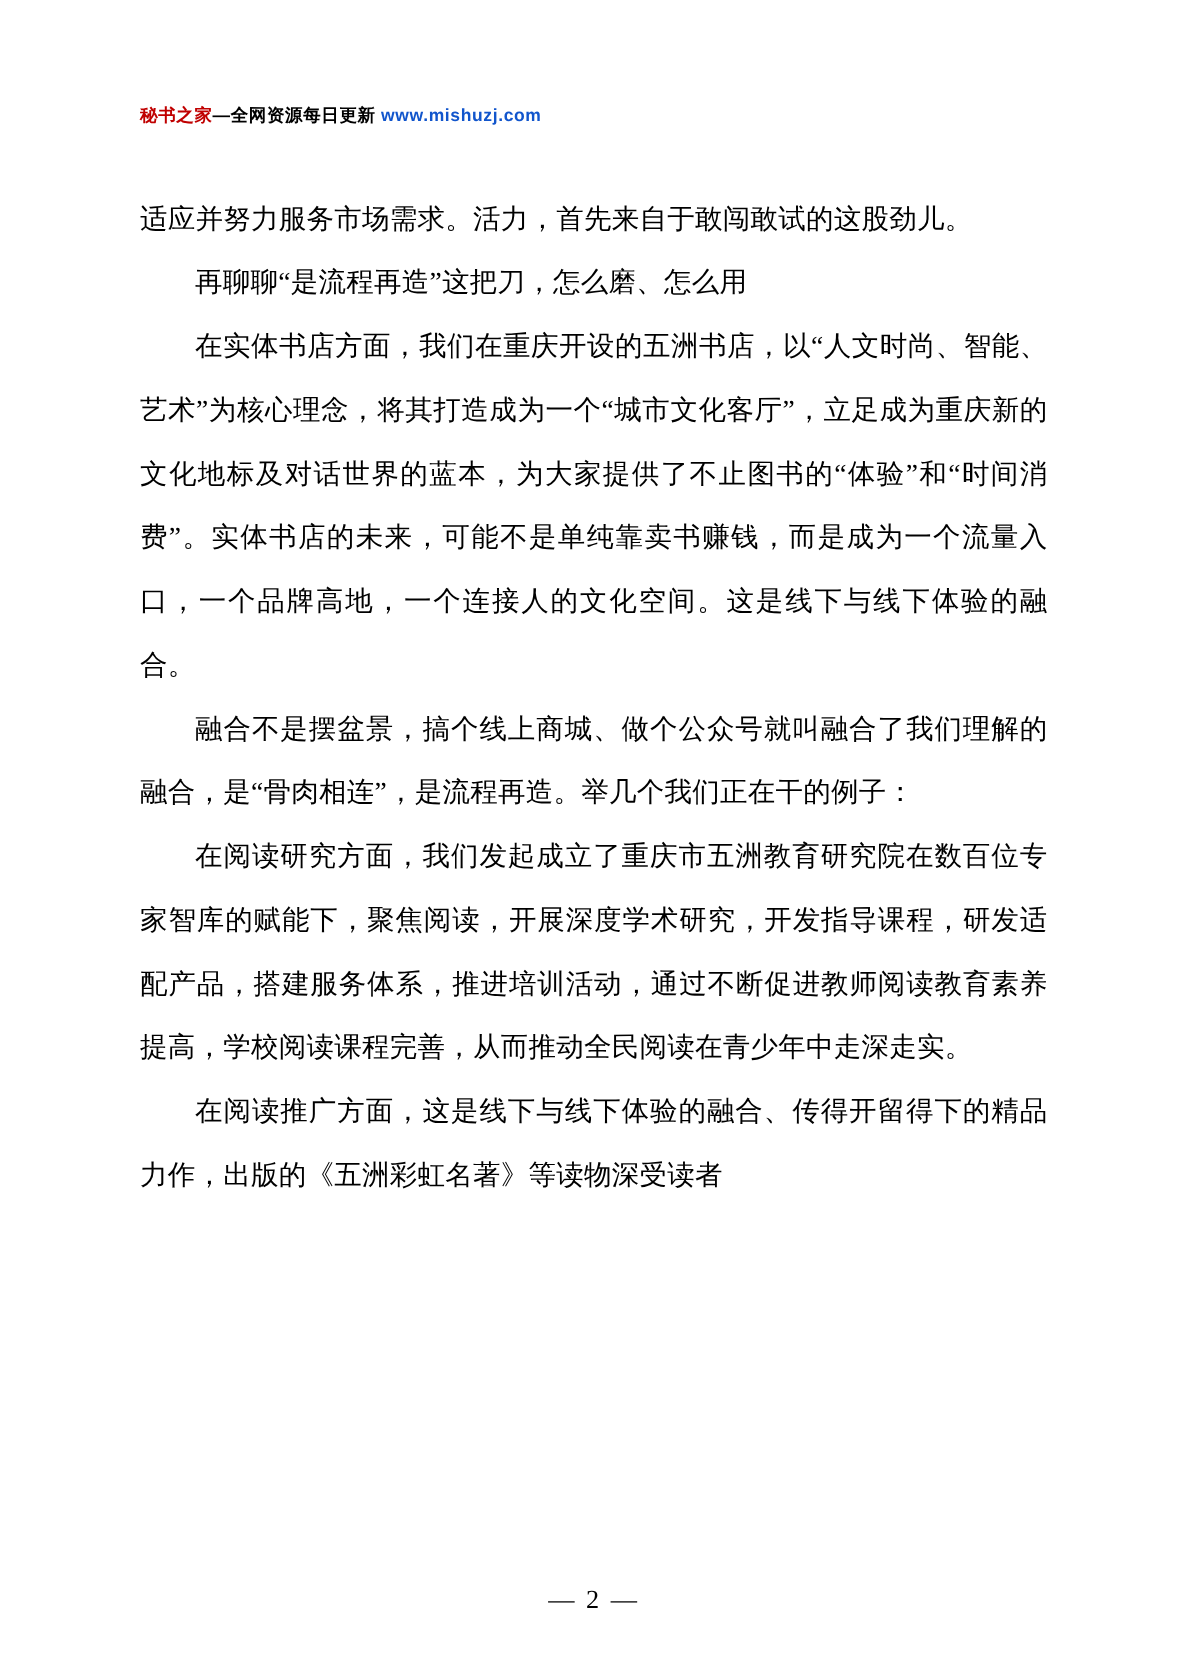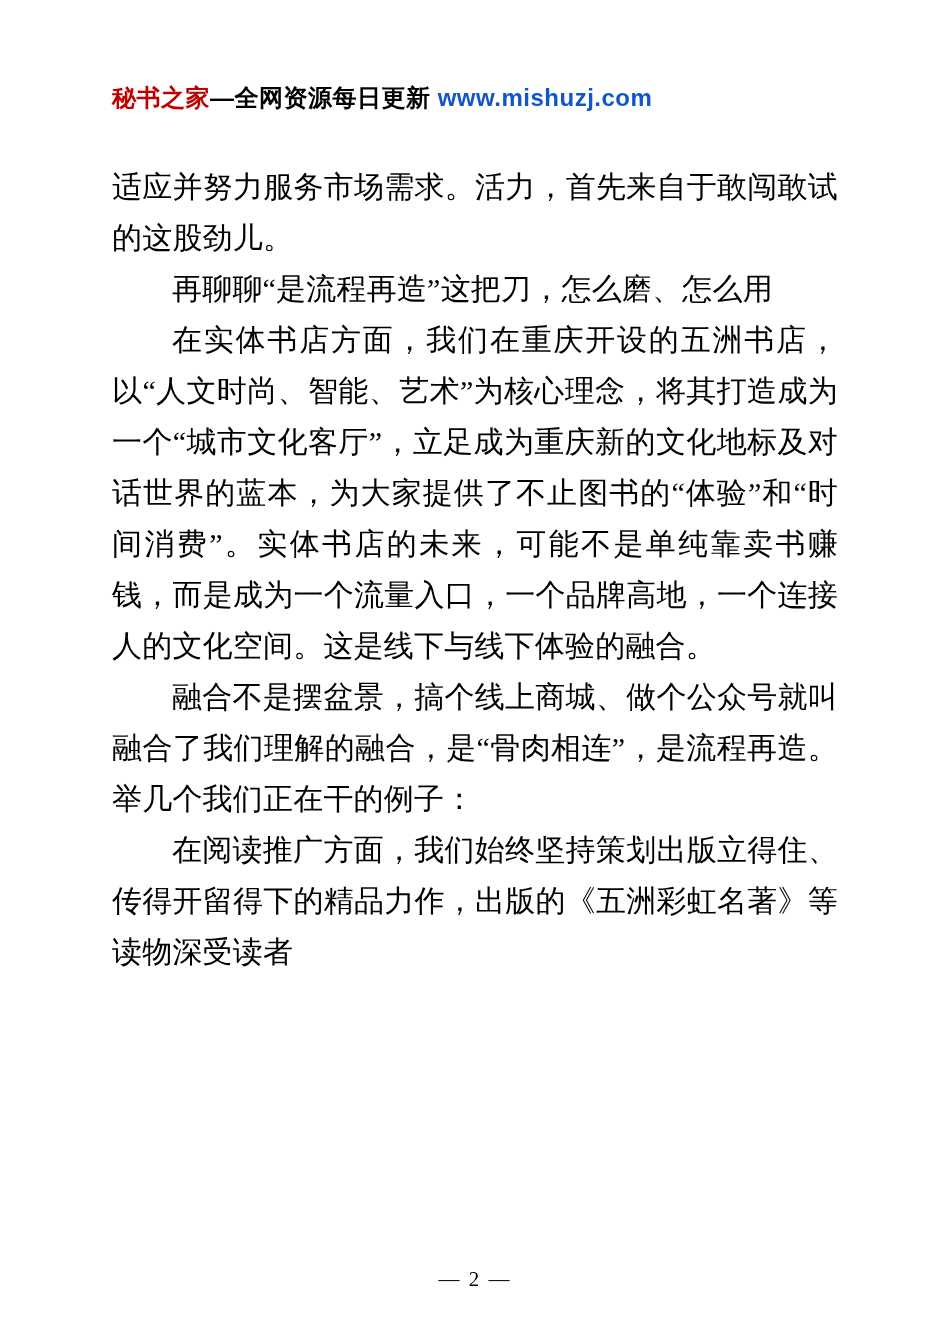--- a/index.html
+++ b/index.html
@@ -17,39 +17,39 @@
   }
   .page {
     width: 950px;
     height: 1344px;
     box-sizing: border-box;
     padding: 0 112px;
     position: relative;
   }
   .header {
     padding-top: 84px;
-    font-size: 24px;
+    font-size: 14px;
     font-family: "Liberation Sans", "DejaVu Sans", sans-serif;
     font-weight: bold;
     line-height: 1.2;
     white-space: nowrap;
     letter-spacing: 0.5px;
   }
   .header .brand {
     color: #c00000;
   }
   .header .tagline {
     color: #000000;
   }
   .header .site-url {
     color: #1155cc;
   }
   .body-text {
     margin-top: 48px;
-    font-size: 30px;
+    font-size: 22px;
     line-height: 51px;
     text-align: justify;
     text-justify: inter-ideograph;
     letter-spacing: 0.2px;
   }
   .body-text p {
     margin: 0;
   }
   .indent {
     text-indent: 2em;
@@ -73,18 +73,19 @@
 
   <div class="header">
     <span class="brand">秘书之家</span><span class="tagline">—全网资源每日更新</span> <span class="site-url">www.mishuzj.com</span>
   </div>
 
   <div class="body-text">
     <p>适应并努力服务市场需求。活力，首先来自于敢闯敢试的这股劲儿。</p>
     <p class="indent">再聊聊“是流程再造”这把刀，怎么磨、怎么用</p>
     <p class="indent">在实体书店方面，我们在重庆开设的五洲书店，以“人文时尚、智能、艺术”为核心理念，将其打造成为一个“城市文化客厅”，立足成为重庆新的文化地标及对话世界的蓝本，为大家提供了不止图书的“体验”和“时间消费”。实体书店的未来，可能不是单纯靠卖书赚钱，而是成为一个流量入口，一个品牌高地，一个连接人的文化空间。这是线下与线下体验的融合。</p>
     <p class="indent">融合不是摆盆景，搞个线上商城、做个公众号就叫融合了我们理解的融合，是“骨肉相连”，是流程再造。举几个我们正在干的例子：</p>
-    <p class="indent">在阅读推广方面，我们始终坚持策划出版立得住、传得开留得下的精品力作，出版的《五洲彩虹名著》等读物深受读者</p>
+    <p class="indent">在阅读研究方面，我们发起成立了重庆市五洲教育研究院在数百位专家智库的赋能下，聚焦阅读，开展深度学术研究，开发指导课程，研发适配产品，搭建服务体系，推进培训活动，通过不断促进教师阅读教育素养提高，学校阅读课程完善，从而推动全民阅读在青少年中走深走实。</p>
+    <p class="indent">在阅读推广方面，这是线下与线下体验的融合、传得开留得下的精品力作，出版的《五洲彩虹名著》等读物深受读者</p>
   </div>
 
   <div class="footer">— 2 —</div>
 
 </div>
 
 </body></html>

